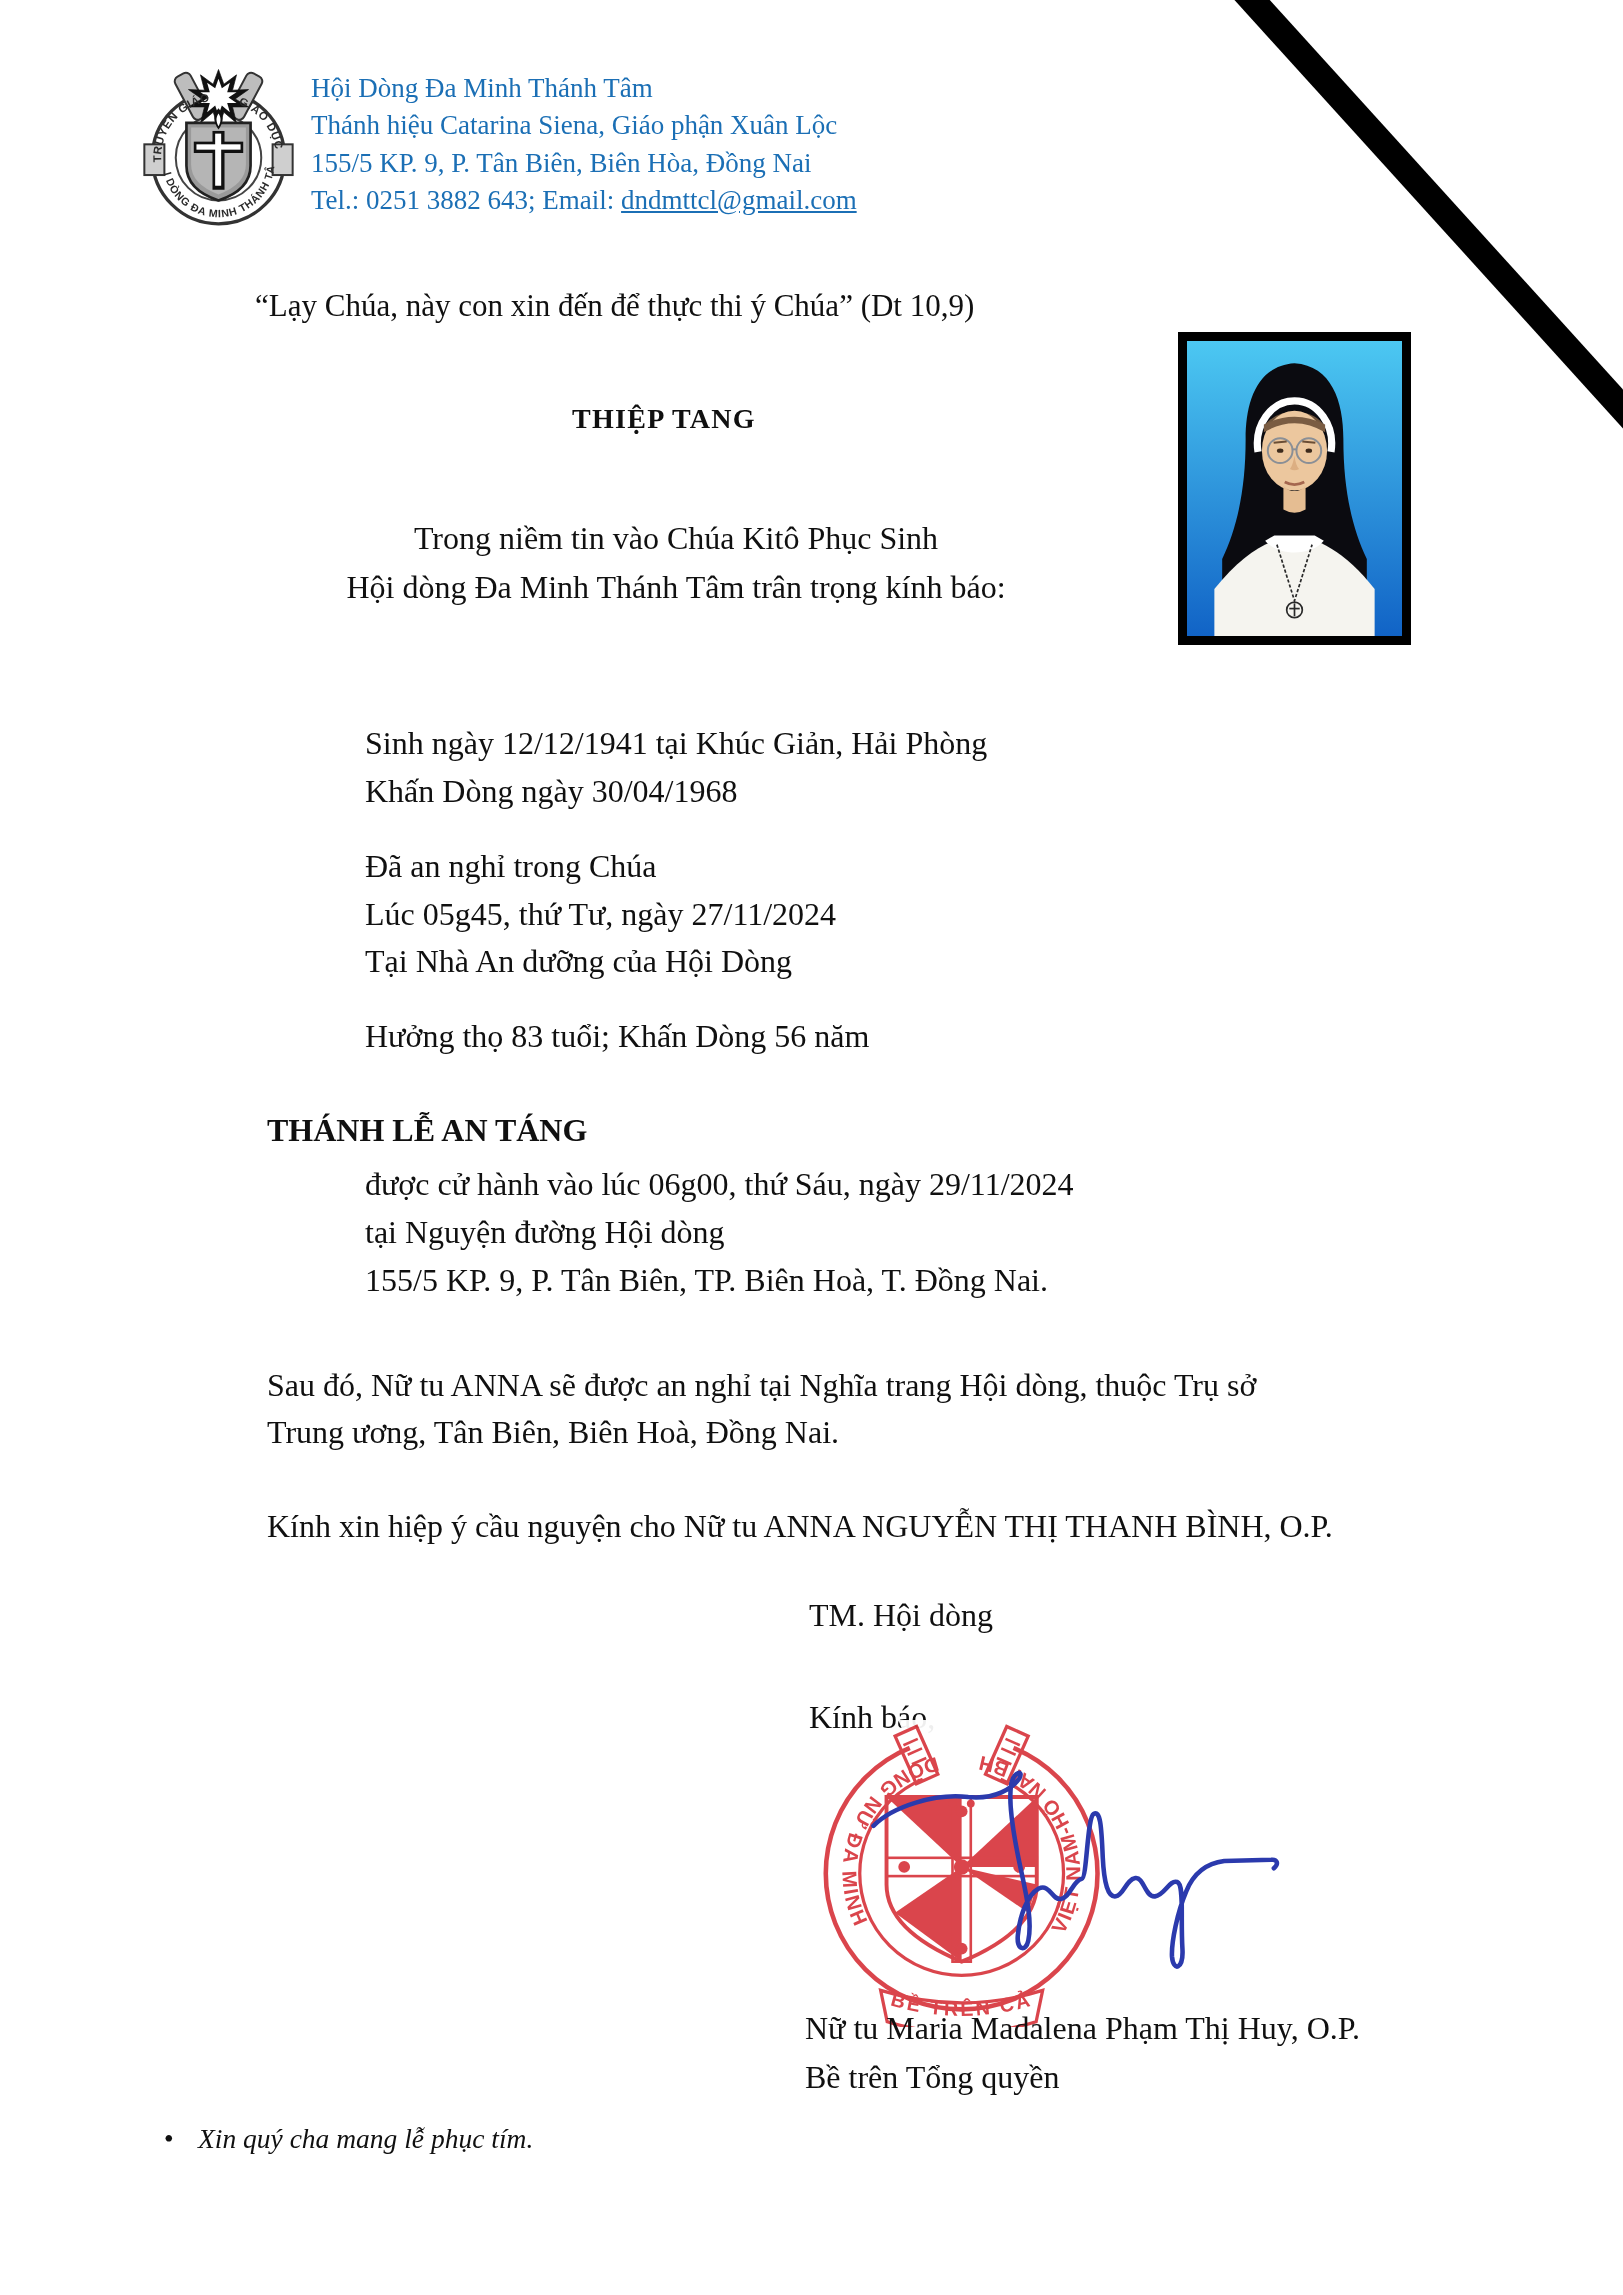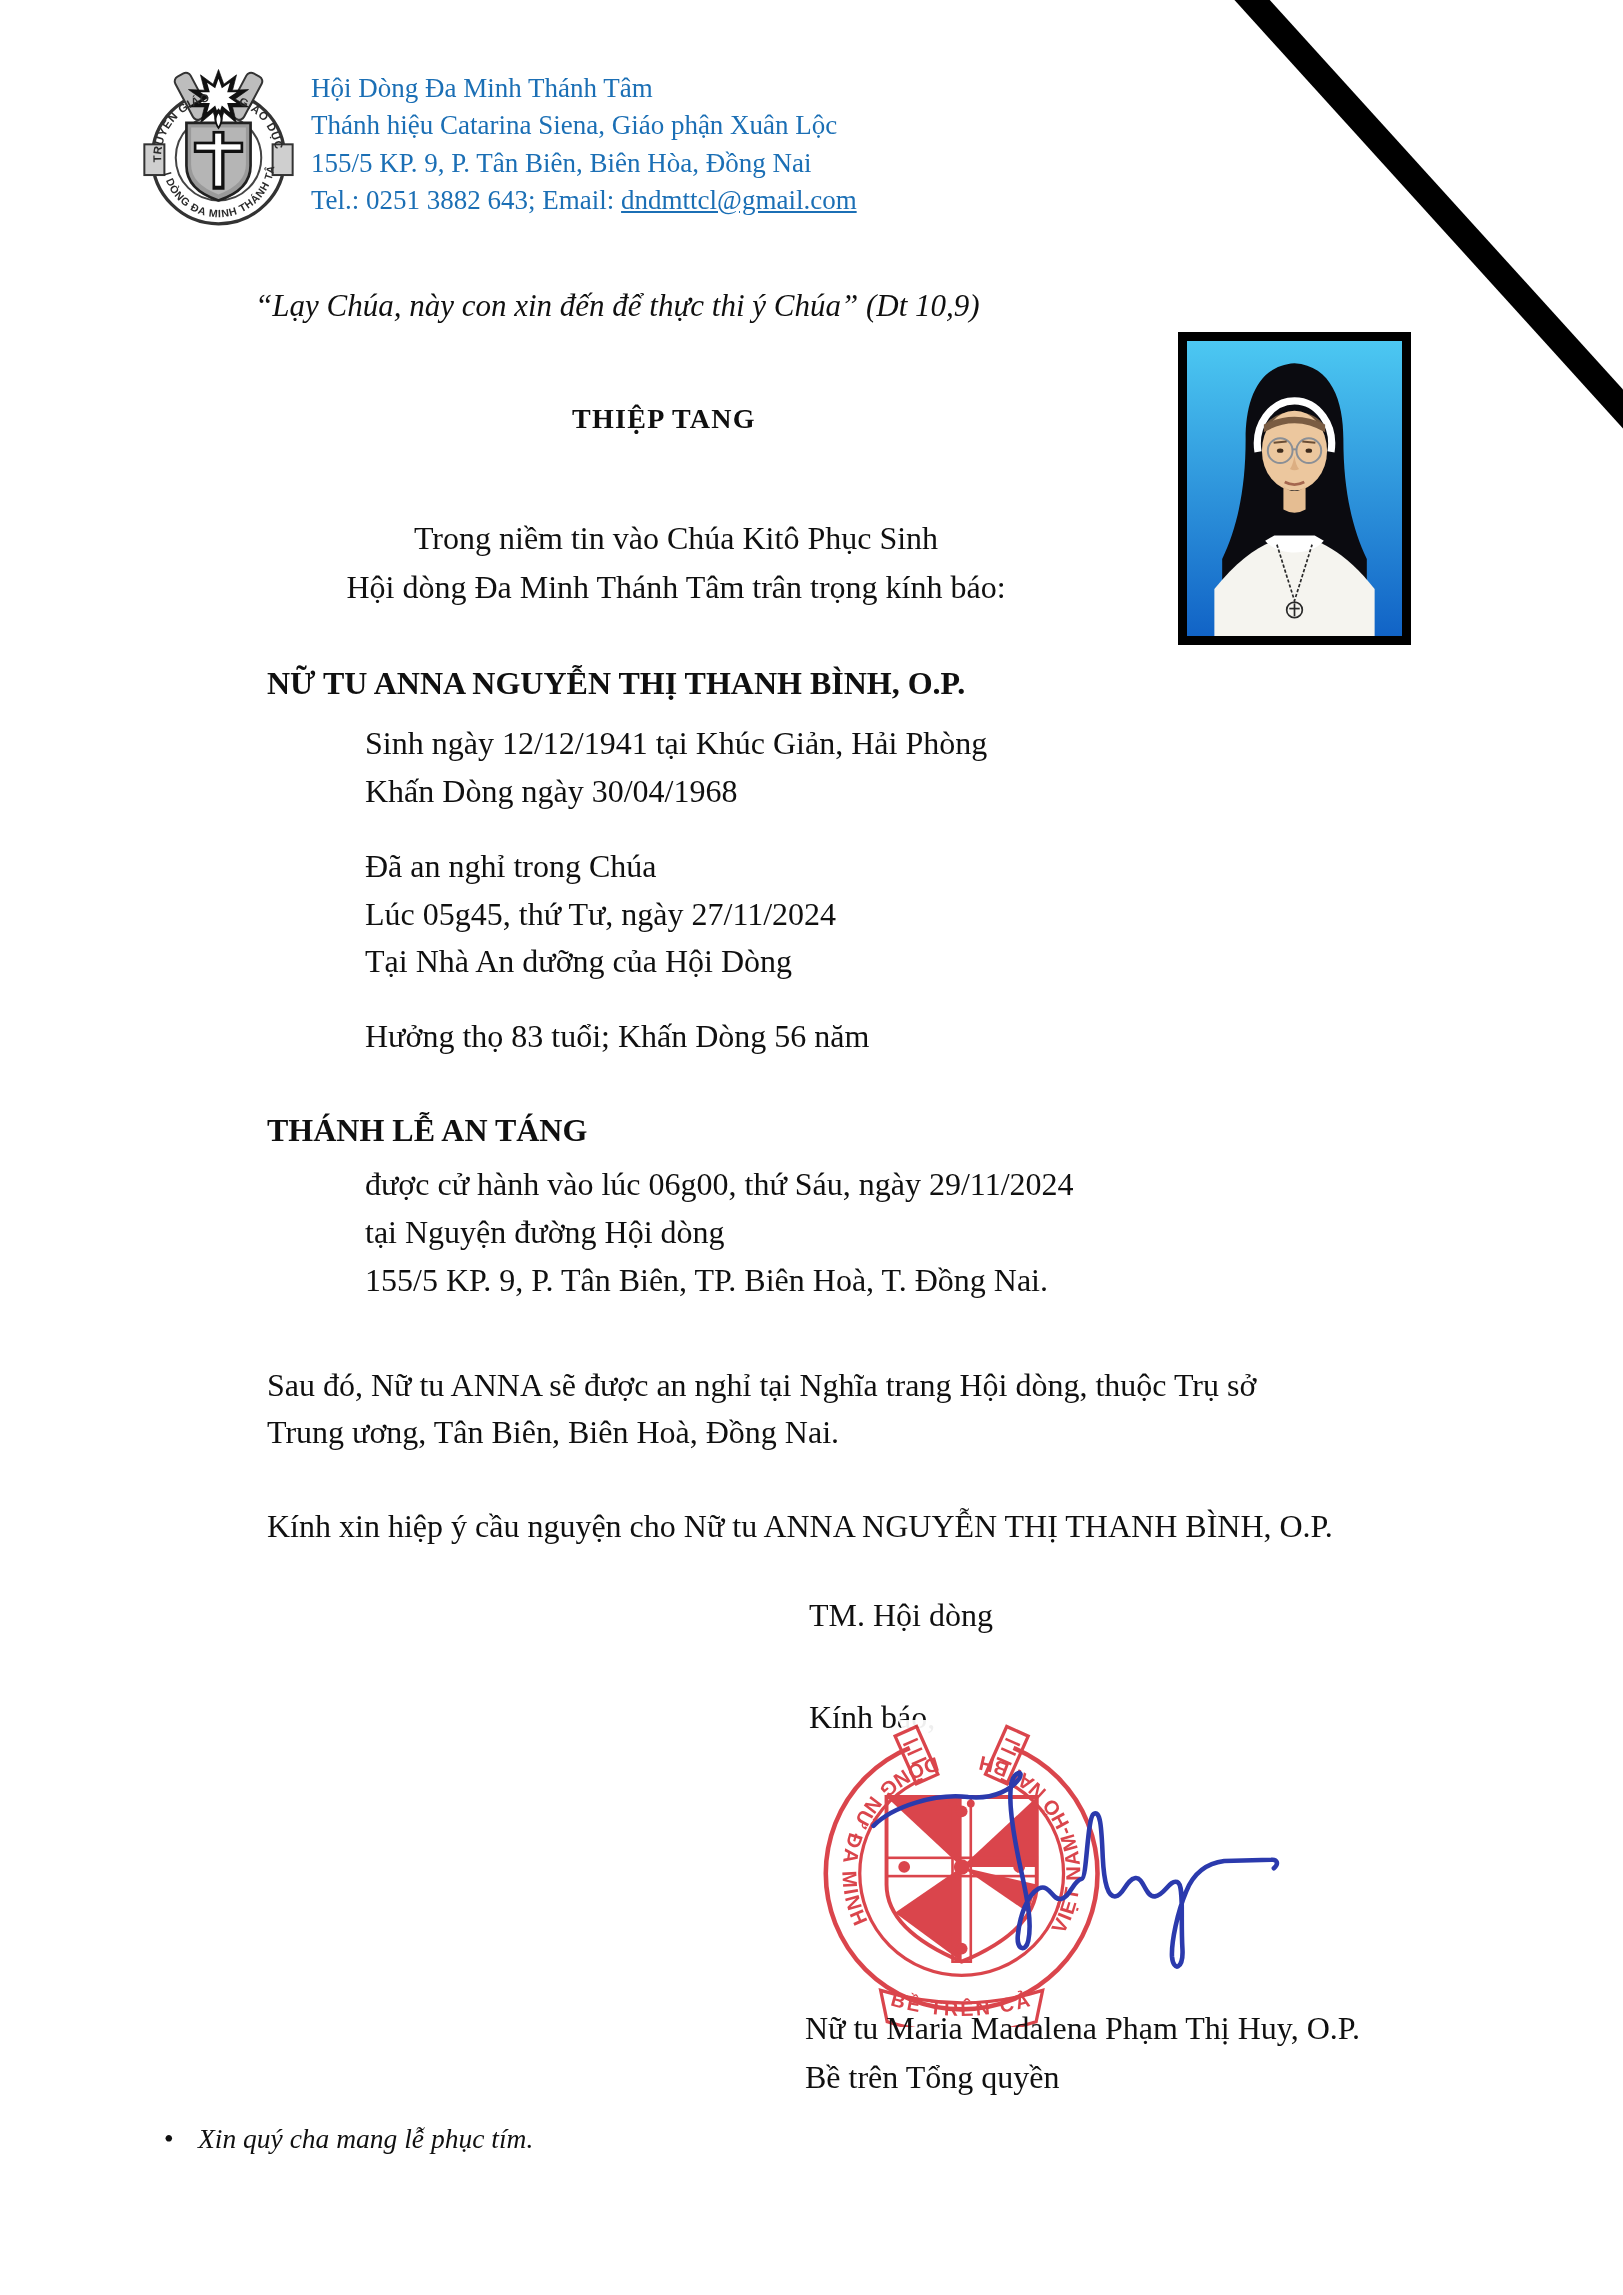--- a/index.html
+++ b/index.html
@@ -11,21 +11,21 @@
     font-family:"Liberation Serif","DejaVu Serif",serif;
     color:var(--text,#101010);
   }
   .abs{position:absolute;white-space:nowrap;}
   
   .hdr-line{left:311px;font-size:27px;color:var(--header_blue,#1b6fb5);line-height:33px;}
   .hdr-line .email{text-decoration:underline;}
   
   .body-line{font-size:32px;line-height:37px;margin-left:12px;}
   .b-bold{font-weight:bold;}
-  .quote{font-size:31px;font-style:italic;}
+  .quote{font-size:31px;}
   .title{font-size:28px;font-weight:bold;letter-spacing:1.3px;}
   .centercol{left:255px;width:818px;text-align:center;}
   .flush{left:255px;}
   .indent{left:353px;text-align:center;}
   .closing{left:797px;}
   .signer{left:793px;}
   .footnote{left:164px;font-size:27.5px;font-style:italic;}
   .footnote .bullet{display:inline-block;width:34px;font-style:normal;}
   
   #photo-frame{
@@ -149,21 +149,20 @@
         <path d="M148,222 L148,258 Q165,268 182,258 L182,222 Q165,238 148,222 Z" fill="#e5bd92"></path>
 
         <polyline points="138,312 165,398 192,312" fill="none" stroke="#2a2a2a" stroke-width="2.6" stroke-dasharray="5 3"></polyline>
         <circle cx="165" cy="412" r="12" fill="none" stroke="#2a2a2a" stroke-width="2.6"></circle>
         <line x1="165" y1="402" x2="165" y2="422" stroke="#2a2a2a" stroke-width="2.6"></line>
         <line x1="157" y1="410" x2="173" y2="410" stroke="#2a2a2a" stroke-width="2.6"></line>
       </g>
     </svg>
   </div>
 
-  <div class="abs body-line b-bold flush" style="top:665px;">NỮ TU ANNA NGUYỄN THỊ THANH BÌNH, O.P.</div>
   <div class="abs body-line indent" style="top:725px;">Sinh ngày 12/12/1941 tại Khúc Giản, Hải Phòng</div>
   <div class="abs body-line indent" style="top:773px;">Khấn Dòng ngày 30/04/1968</div>
 
   <div class="abs body-line indent" style="top:848px;">Đã an nghỉ trong Chúa</div>
   <div class="abs body-line indent" style="top:896px;">Lúc 05g45, thứ Tư, ngày 27/11/2024</div>
   <div class="abs body-line indent" style="top:943px;">Tại Nhà An dưỡng của Hội Dòng</div>
 
   <div class="abs body-line indent" style="top:1018px;">Hưởng thọ 83 tuổi; Khấn Dòng 56 năm</div>
 
   <div class="abs body-line b-bold flush" style="top:1112px;">THÁNH LỄ AN TÁNG</div>

